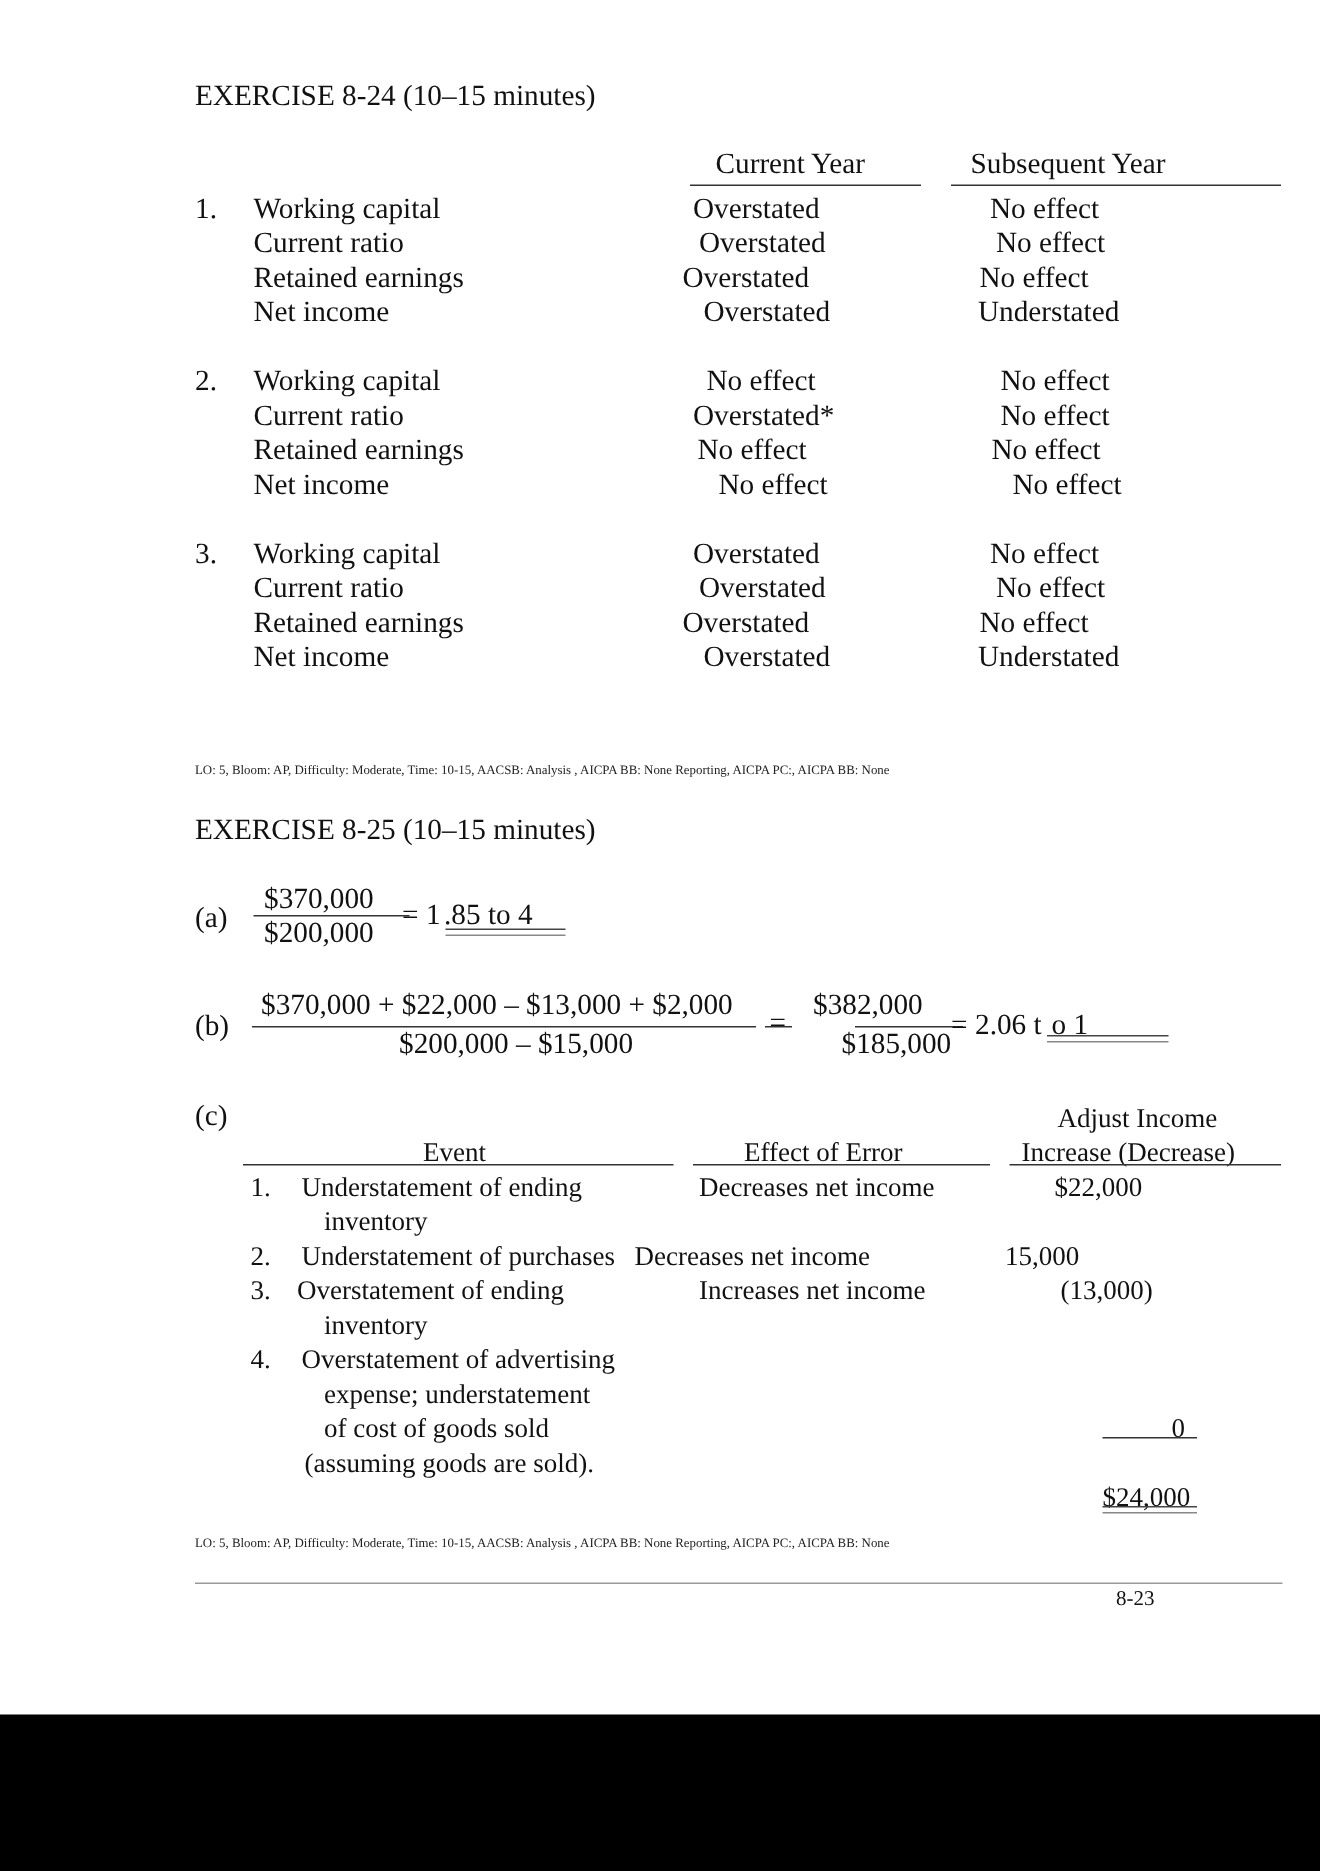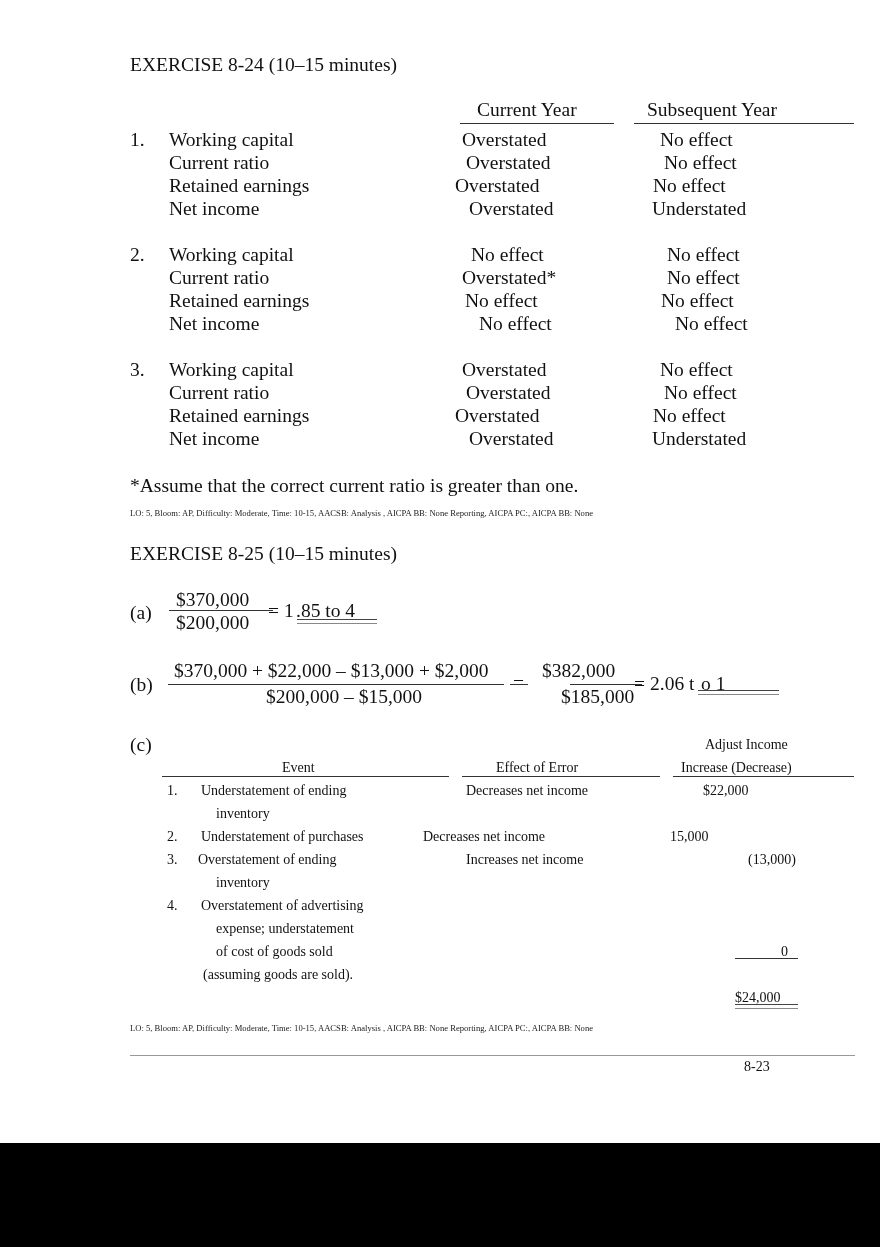--- a/index.html
+++ b/index.html
@@ -5,21 +5,21 @@
     html, body { margin: 0; padding: 0; }
     body {
       width: 880px; height: 1247px; position: relative; overflow: hidden;
       background: #ffffff;
       font-family: "Liberation Serif", "DejaVu Serif", serif;
       color: #111111;
     }
     .page { position: absolute; left: 0; top: 0; width: 880px; height: 1143px; background: #ffffff; }
     .black-band { position: absolute; left: 0; top: 1143px; width: 880px; height: 104px; background: #000000; }
     .t { position: absolute; white-space: nowrap; font-size: 19.5px; line-height: 22px; }
-    .sm { font-size: 14px; line-height: 18px; }
+    .sm { font-size: 18px; line-height: 18px; }
     .meta { position: absolute; white-space: nowrap; font-size: 8.6px; line-height: 10px; color: #222; }
     .rule { position: absolute; height: 0; border-top: 1.3px solid #333; }
     .rule-gray { position: absolute; height: 0; border-top: 1.5px solid #999; }
     .dbl { position: absolute; height: 3px; border-top: 1px solid #444; border-bottom: 1px solid #888; }
   </style>
 </head>
 <body>
 
 <div class="page">
 
@@ -80,21 +80,20 @@
 
     <div class="t" style="left:169px; top:405px;">Retained earnings</div>
     <div class="t" style="left:455px; top:405px;">Overstated</div>
     <div class="t" style="left:653px; top:405px;">No effect</div>
 
     <div class="t" style="left:169px; top:428px;">Net income</div>
     <div class="t" style="left:469px; top:428px;">Overstated</div>
     <div class="t" style="left:652px; top:428px;">Understated</div>
   </div>
 
-  <div class="t" style="left:130px; top:475px;">*Assume that the correct current ratio is greater than one.</div>
   <div class="meta" style="left:130px; top:508px;">LO: 5, Bloom: AP, Difficulty: Moderate, Time: 10-15, AACSB: Analysis , AICPA BB: None Reporting, AICPA PC:, AICPA BB: None</div>
 
   <div class="t" style="left:130px; top:543px;">EXERCISE 8-25 (10–15 minutes)</div>
 
   <div>
     <div class="t" style="left:130px; top:602px;">(a)</div>
     <div class="t" style="left:176px; top:589px;">$370,000</div>
     <div class="rule" style="left:169px; top:610px; width:104px;"></div>
     <div class="t" style="left:176px; top:612px;">$200,000</div>
     <div class="t" style="left:268px; top:600px;">=</div>
@@ -143,21 +142,21 @@
       <div class="t sm" style="left:201px; top:828px;">Understatement of purchases</div>
       <div class="t sm" style="left:423px; top:828px;">Decreases net income</div>
       <div class="t sm" style="left:670px; top:828px;">15,000</div>
     </div>
 
     <div>
       <div class="t sm" style="left:167px; top:851px;">3.</div>
       <div class="t sm" style="left:198px; top:851px;">Overstatement of ending</div>
       <div class="t sm" style="left:216px; top:874px;">inventory</div>
       <div class="t sm" style="left:466px; top:851px;">Increases net income</div>
-      <div class="t sm" style="left:707px; top:851px;margin-left:41px;">(13,000)</div>
+      <div class="t sm" style="left:707px; top:851px;">(13,000)</div>
     </div>
 
     <div>
       <div class="t sm" style="left:167px; top:897px;">4.</div>
       <div class="t sm" style="left:201px; top:897px;">Overstatement of advertising</div>
       <div class="t sm" style="left:216px; top:920px;">expense; understatement</div>
       <div class="t sm" style="left:216px; top:943px;">of cost of goods sold</div>
       <div class="t sm" style="left:203px; top:966px;">(assuming goods are sold).</div>
       <div class="t sm" style="left:781px; top:943px;">0</div>
       <div class="rule" style="left:735px; top:958px; width:63px;"></div>

